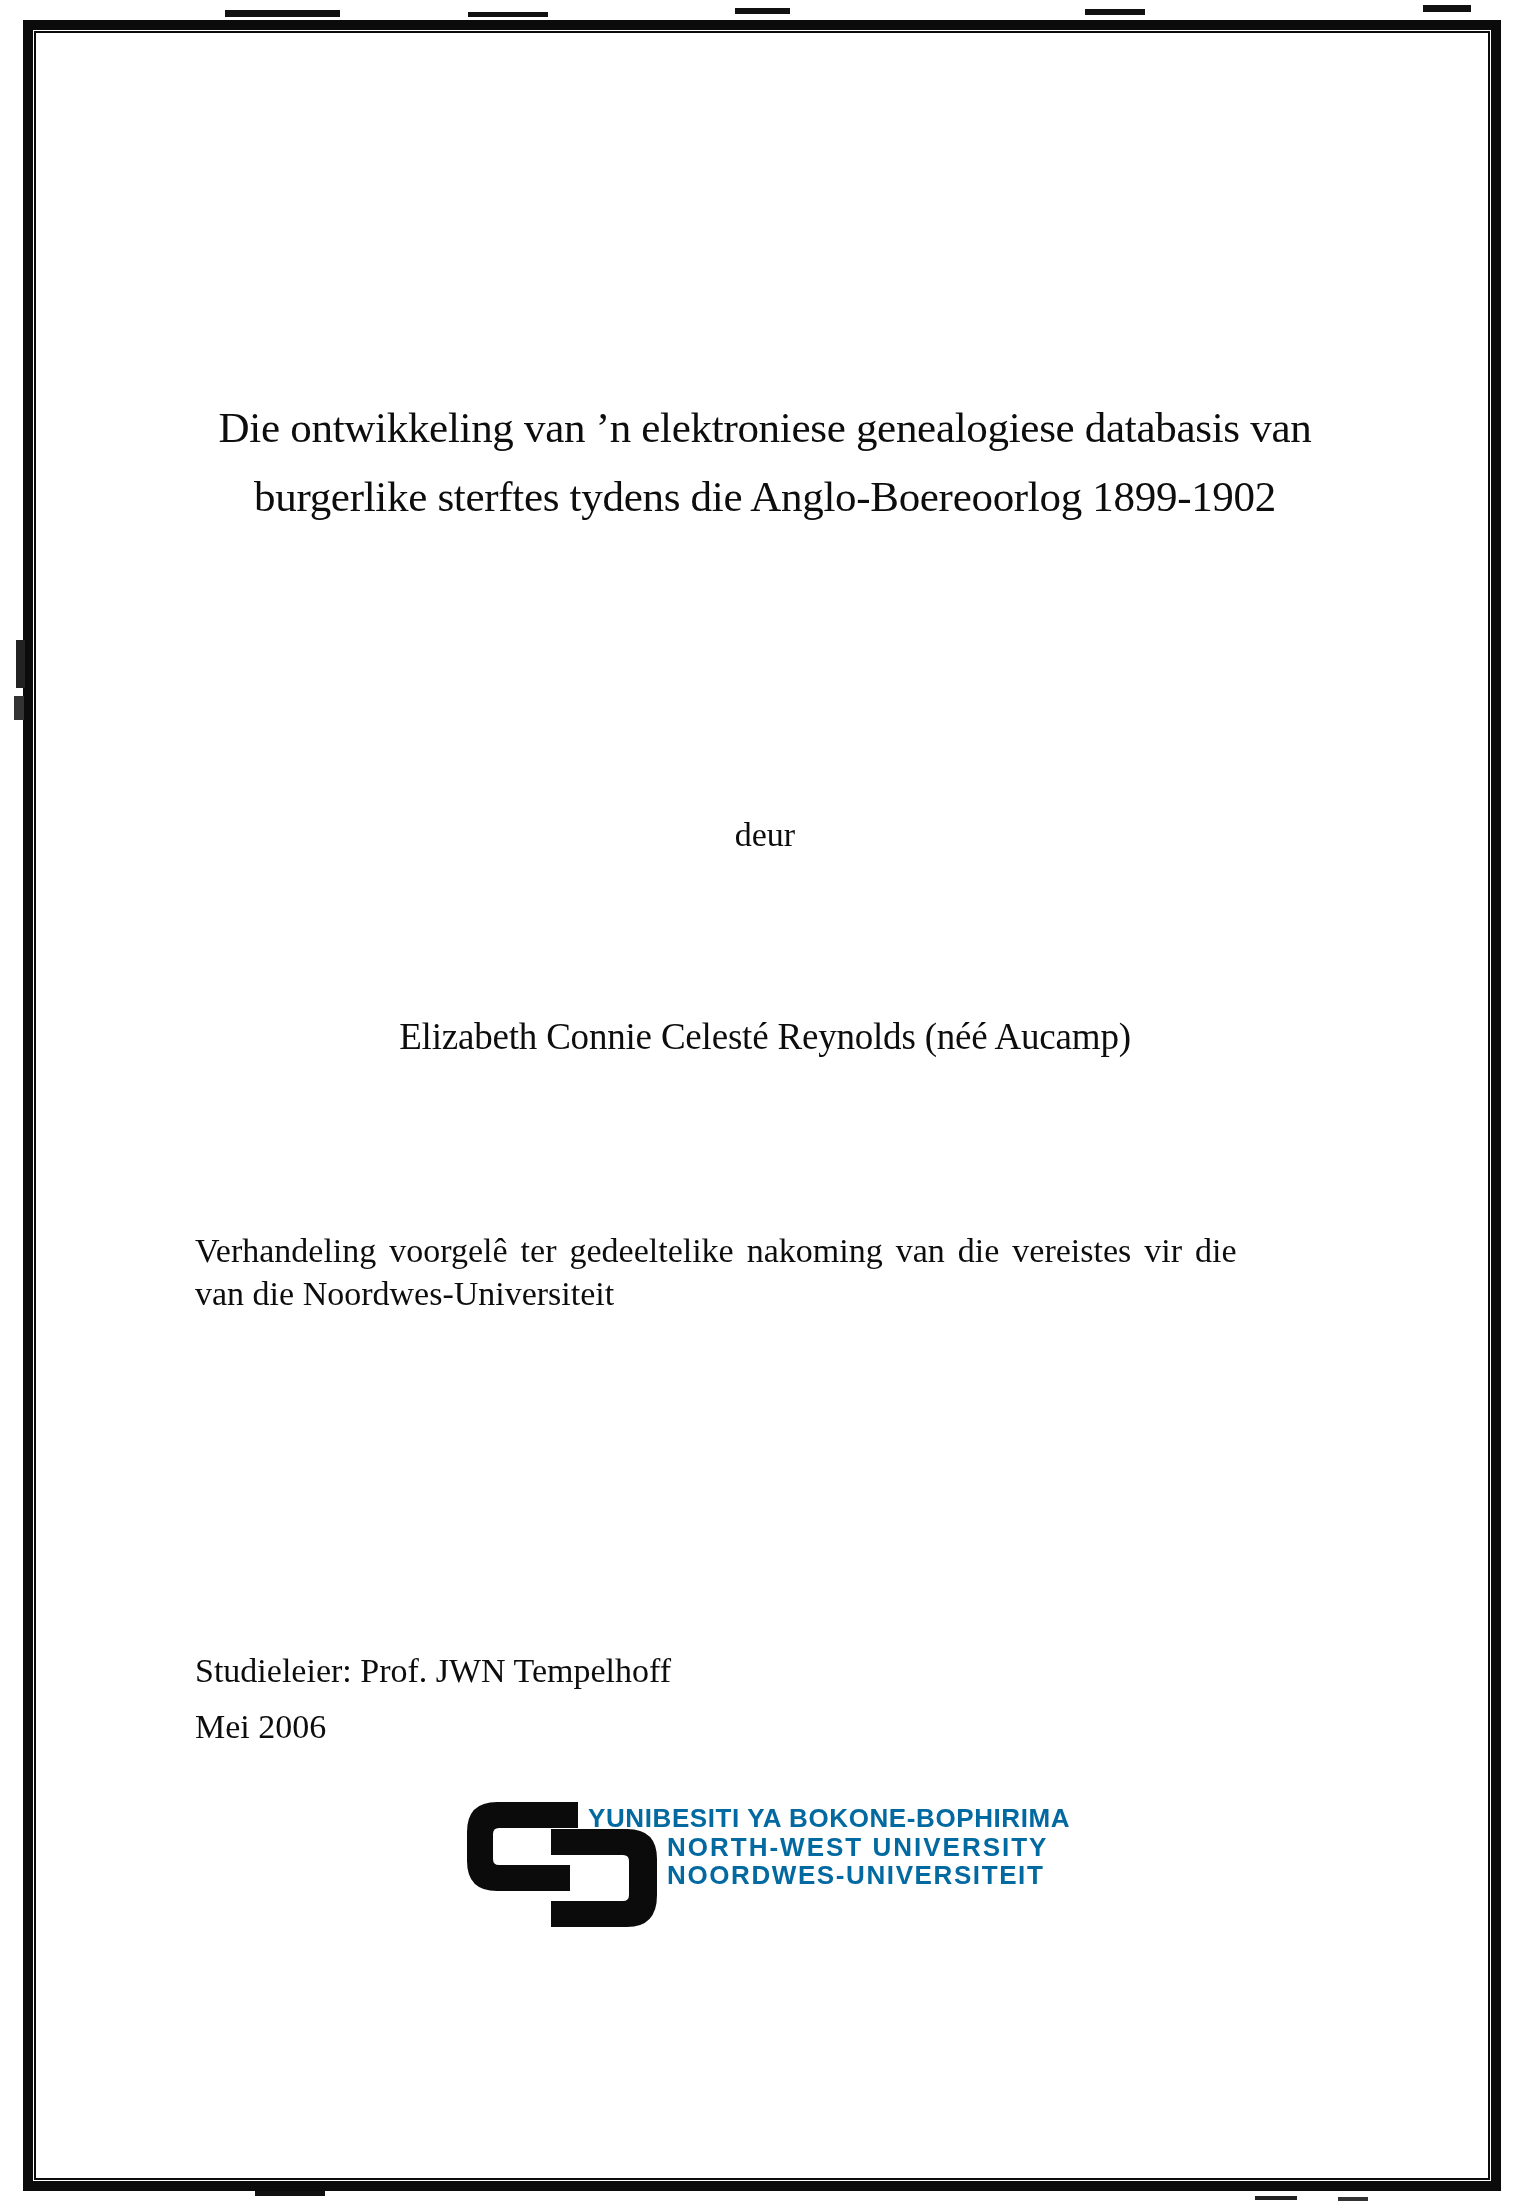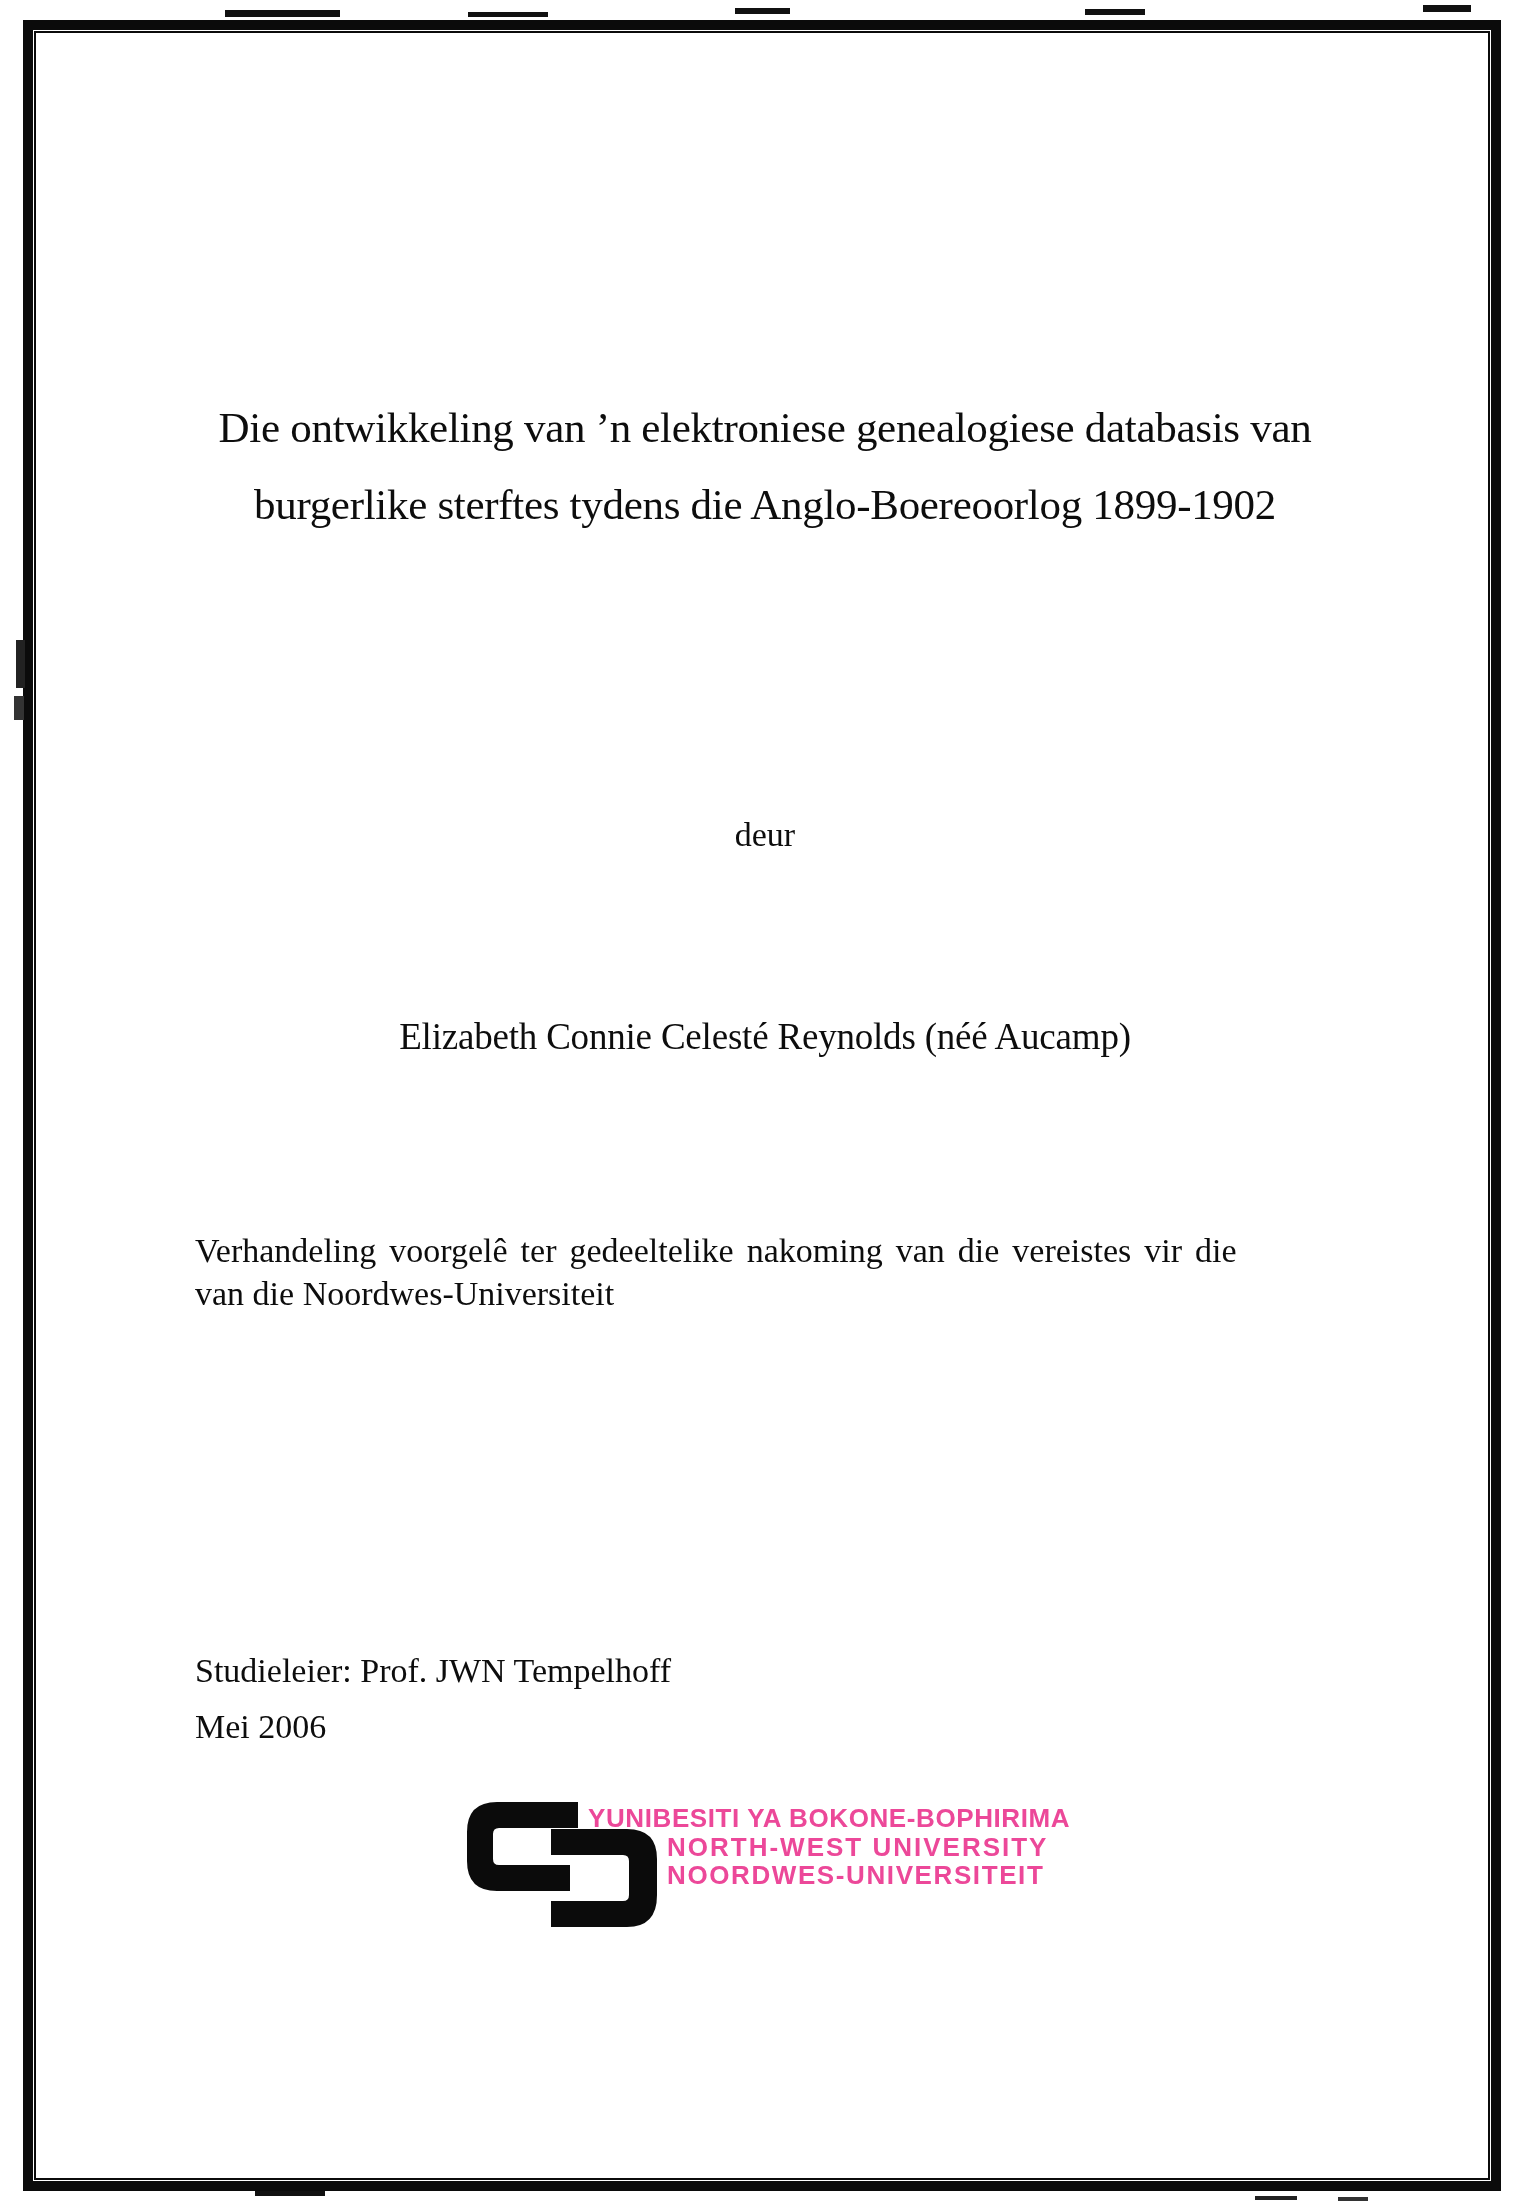--- a/index.html
+++ b/index.html
@@ -42,21 +42,21 @@
     white-space: nowrap;
   }
 
   .title {
     top: 403px;
     font-size: 43px;
     letter-spacing: -0.3px;
     line-height: 49px;
   }
   .title .line2 {
-    margin-top: 28px;
+    margin-top: 20px;
   }
 
   .byline {
     top: 816px;
     font-size: 34px;
   }
 
   .author {
     top: 1015px;
     font-size: 37px;
@@ -97,21 +97,21 @@
     left: 463px;
     top: 1799px;
     width: 200px;
     height: 130px;
   }
   .logo-text {
     position: absolute;
     font-family: "Liberation Sans", sans-serif;
     font-weight: 700;
     font-size: 26px;
-    color: #ec4899;
+    color: #0369a1;
     white-space: nowrap;
   }
   .lt1 { left: 588px; top: 1803px; letter-spacing: 0.6px; }
   .lt2 { left: 667px; top: 1832px; letter-spacing: 2px; text-align: right; }
   .lt3 { left: 667px; top: 1860px; letter-spacing: 1.6px; }
 
   
   .noise {
     position: absolute;
     background: #111;

